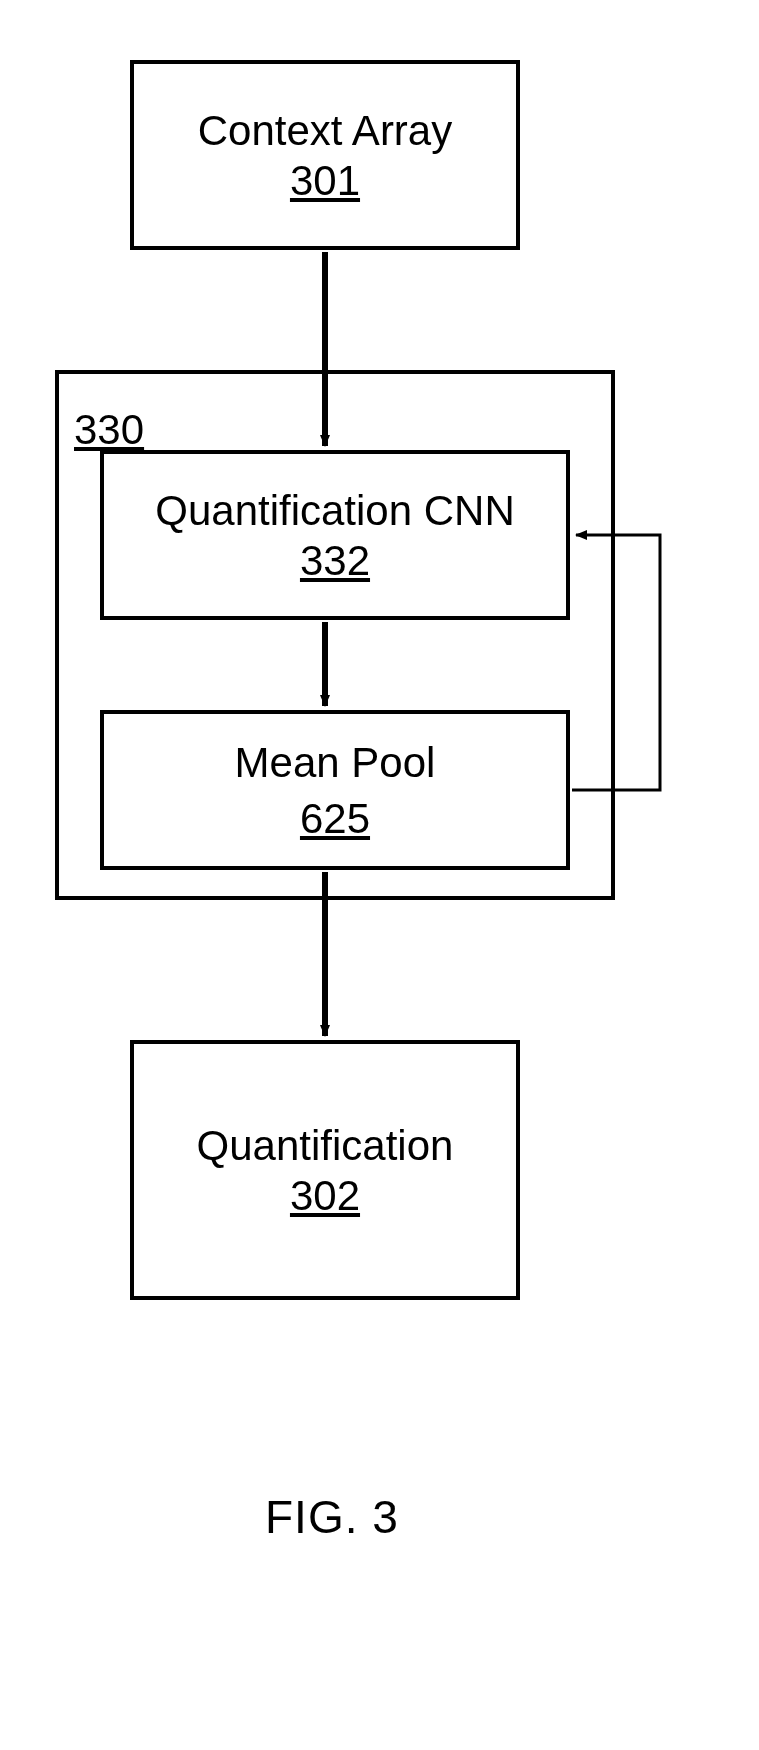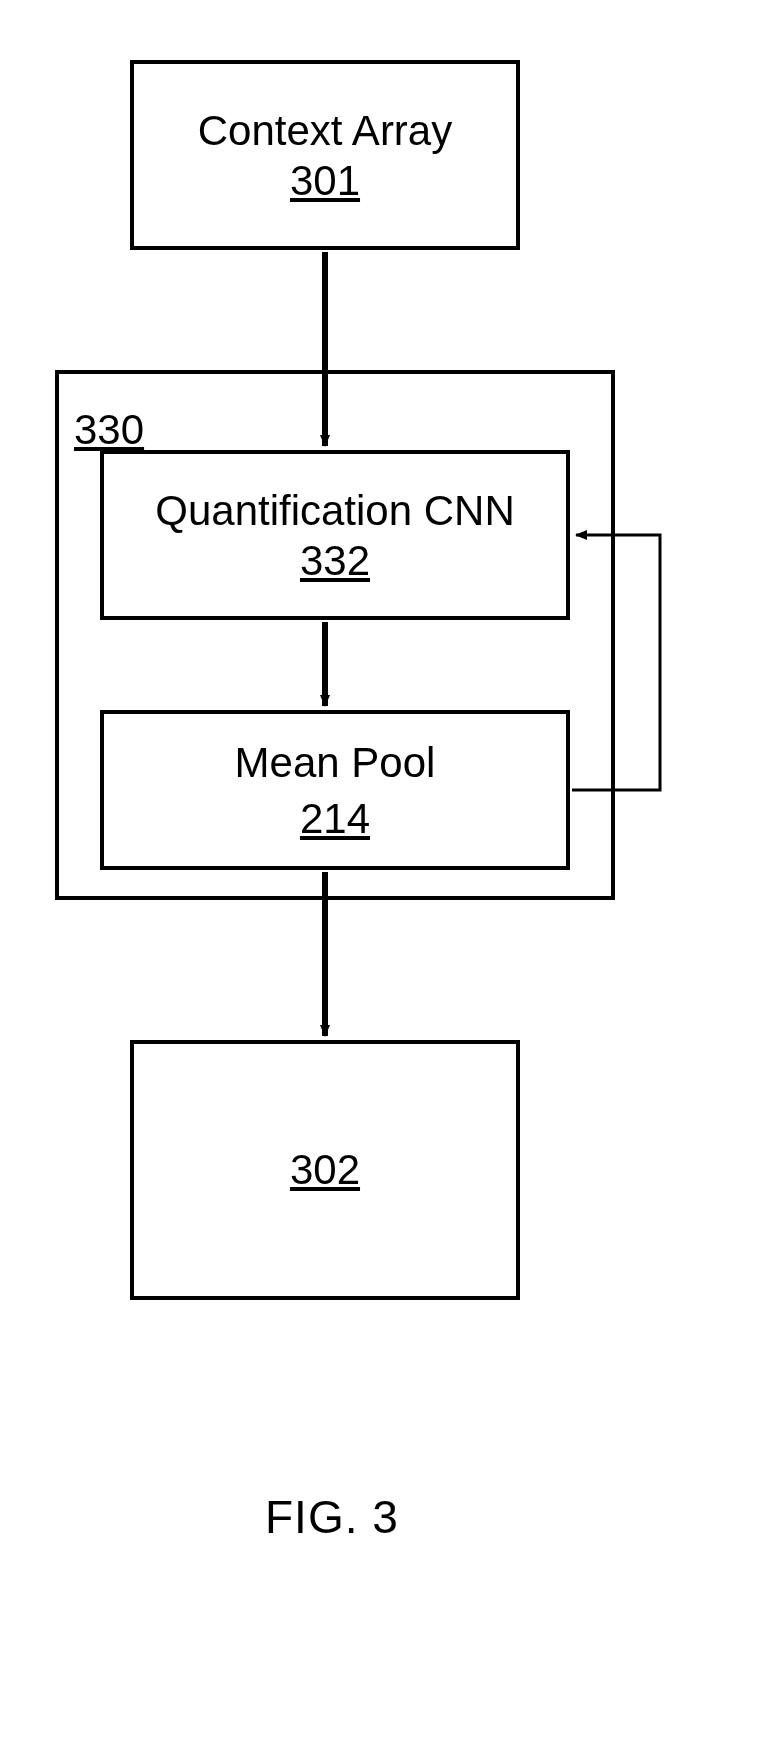--- a/index.html
+++ b/index.html
@@ -75,24 +75,25 @@
     <div class="container-num" style="left:15px; top:18px;margin-top:14px;">330</div>
   </div>
 
   <div class="box" style="left:100px; top:450px; width:470px; height:170px;">
     <div class="label">Quantification CNN</div>
     <div class="num">332</div>
   </div>
 
   <div class="box" style="left:100px; top:710px; width:470px; height:160px;gap:6px;">
     <div class="label">Mean Pool</div>
-    <div class="num">214</div>
+    <div class="num">625</div>
   </div>
 
   <div class="box" style="left:130px; top:1040px; width:390px; height:260px;">
+    <div class="label">Quantification</div>
     <div class="num">302</div>
   </div>
 
   <div class="fig" style="left:265px; top:1490px;">FIG. 3</div>
 
   <svg class="arrows" viewBox="0 0 759 1750">
     <defs>
       <marker id="ah" markerWidth="14" markerHeight="14" refX="11" refY="5" orient="auto" markerUnits="userSpaceOnUse">
         <path d="M0,0 L12,5 L0,10 Z" fill="#000"></path>
       </marker>

